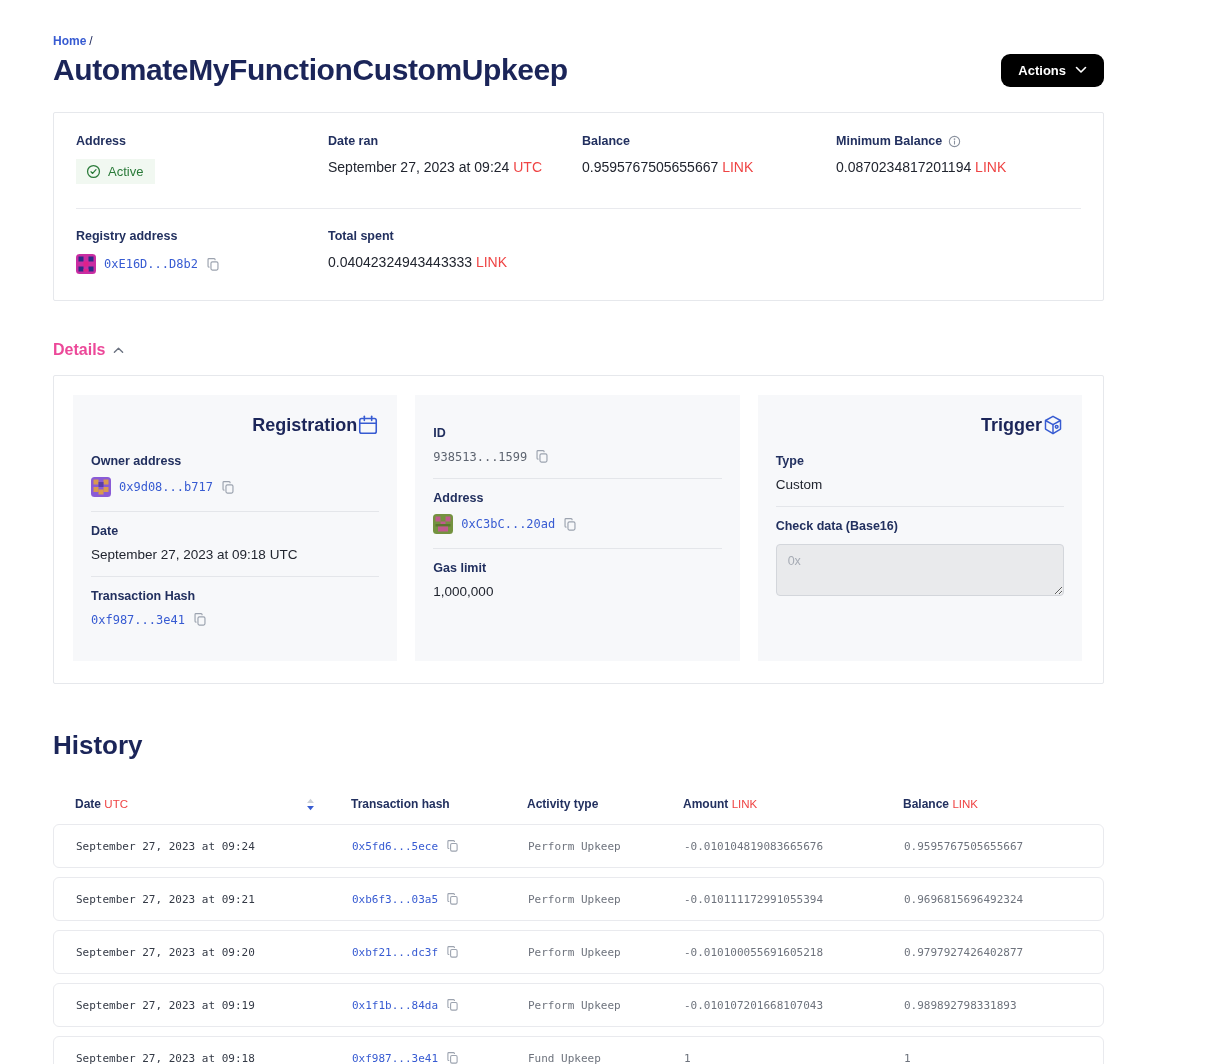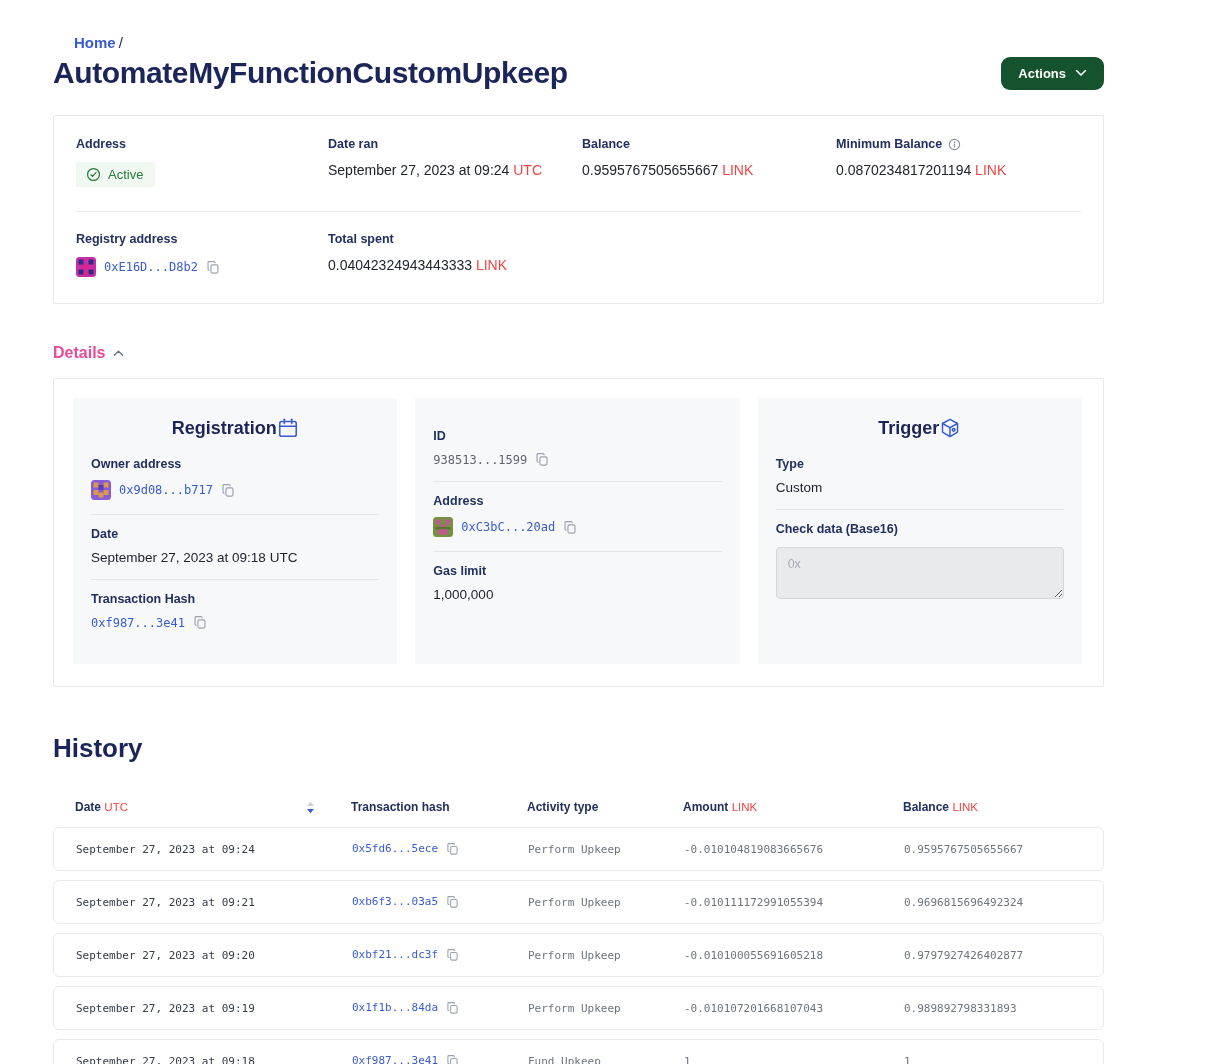--- a/index.html
+++ b/index.html
@@ -1,26 +1,26 @@
 <!DOCTYPE html>
 <html><head>
 <meta charset="utf-8">
 <style>
   * { box-sizing: border-box; margin: 0; padding: 0; }
   html,body { width:1208px; height:1064px; background:#fff; overflow:hidden;
     font-family:"Liberation Sans", sans-serif; color:#1b2230; }
   .content { width:1051px; margin:0 53px; padding-top:34px; }
 
   
-  .breadcrumb { font-size:15px; font-weight:700;margin-left:21px; }
+  .breadcrumb { font-size:12px; font-weight:700; }
   .breadcrumb a { color:#375BD2; text-decoration:none; }
   .breadcrumb .sep { color:#1b2559; font-weight:400; margin-left:3px; }
   .title-row { display:flex; justify-content:space-between; align-items:center; margin-top:5px; }
   h1 { font-size:30px; font-weight:700; color:#1b2559; letter-spacing:-0.4px; }
-  .actions-btn { display:inline-flex; align-items:center; gap:9px; background:#14532d; color:#fff;
+  .actions-btn { display:inline-flex; align-items:center; gap:9px; background:#000000; color:#fff;
     border:none; border-radius:9px; font-size:13px; font-weight:700; padding:9px 17px; cursor:pointer;
     font-family:"Liberation Sans", sans-serif; }
 
   
   .summary-card { border:1px solid #E6E8EC; border-radius:2px; margin-top:25px; background:#fff; }
   .summary-row1 { display:grid; grid-template-columns:252px 254px 254px 1fr; padding:21px 0 24px 22px; }
   .summary-row2 { display:grid; grid-template-columns:252px 1fr; padding:20px 0 26px 22px; }
   .summary-divider { border-top:1px solid #E9EAEE; margin:0 22px; }
   .lbl { font-size:12.5px; font-weight:700; color:#22305F; margin-bottom:11px; display:flex; align-items:center; gap:6px; }
   .val { font-size:14px; color:#21252f; }
@@ -31,21 +31,21 @@
   .identicon { width:20px; height:20px; border-radius:4px; flex:0 0 auto; }
   .hash-link { font-family:"DejaVu Sans Mono", monospace; font-size:12px; color:#375BD2; text-decoration:none; }
   .copy-btn { display:inline-flex; cursor:pointer; }
 
   
   .section-head { display:flex; align-items:center; gap:8px; margin-top:40px; }
   .section-head h2 { font-size:16px; font-weight:700; color:#ec4899; }
   .details-box { border:1px solid #E6E8EC; border-radius:2px; margin-top:16px; padding:19px 21px 22px 19px;
     display:flex; gap:18px; }
   .dcard { flex:1; background:#F7F8FA; padding:19px 18px 20px; }
-  .dcard-head { display:flex; justify-content:center; align-items:center; margin-bottom:6px; }
+  .dcard-head { display:flex; justify-content:flex-end; align-items:center; margin-bottom:6px; }
   .dcard-head h3 { font-size:18px; font-weight:700; color:#1b2559; }
   .field { padding:12px 0 14px; }
   .field.rule { border-bottom:1px solid #E4E6EA; }
   .field .lbl { margin-bottom:9px; }
   .mono-gray { font-family:"DejaVu Sans Mono", monospace; font-size:12px; color:#5d6470; }
   .check-area { width:100%; height:52px; margin-top:2px; background:#E9EAEC; border:1px solid #D3D6DB;
     border-radius:4px; resize:both; font-family:Liberation Sans, sans-serif; font-size:12.5px;
     padding:9px 11px; color:#3a3f4a; }
   .check-area::placeholder { color:#A7ACB5; }
 
@@ -54,21 +54,21 @@
   .thead { display:grid; grid-template-columns:276px 176px 156px 220px 1fr; padding-left:22px;
     margin-top:36px; margin-bottom:13px; align-items:center; }
   .th { font-size:12px; font-weight:700; color:#22305F; }
   .th .suffix { font-weight:400; font-size:11.5px; }
   .th-date { display:flex; align-items:center; justify-content:space-between; padding-right:36px; }
   .hrow { display:grid; grid-template-columns:276px 176px 156px 220px 1fr; padding-left:22px;
     height:44px; align-items:center; border:1px solid #E9EAEE; border-radius:6px; margin-bottom:9px;
     font-family:"DejaVu Sans Mono", monospace; font-size:11px; }
   .hrow .date { color:#343a46; }
   .hrow .activity, .hrow .amount, .hrow .balance { color:#6E737D; }
-  .hrow .hash { display:flex; align-items:flex-start; gap:8px; }
+  .hrow .hash { display:flex; align-items:center; gap:8px; }
   .hrow .hash-link { font-size:11px; }
 
   svg { display:block; }
 </style>
 </head>
 <body>
 
 <div class="content">
 
   <div class="breadcrumb">

